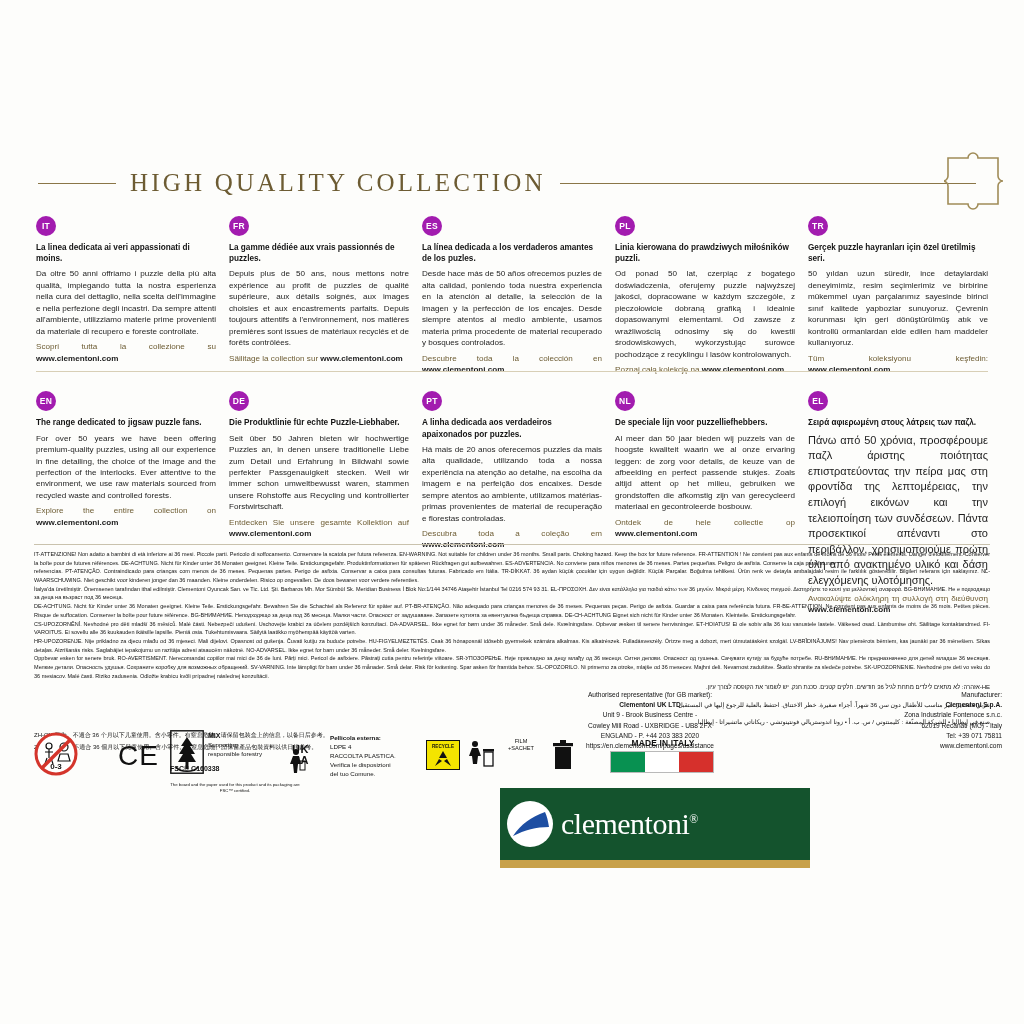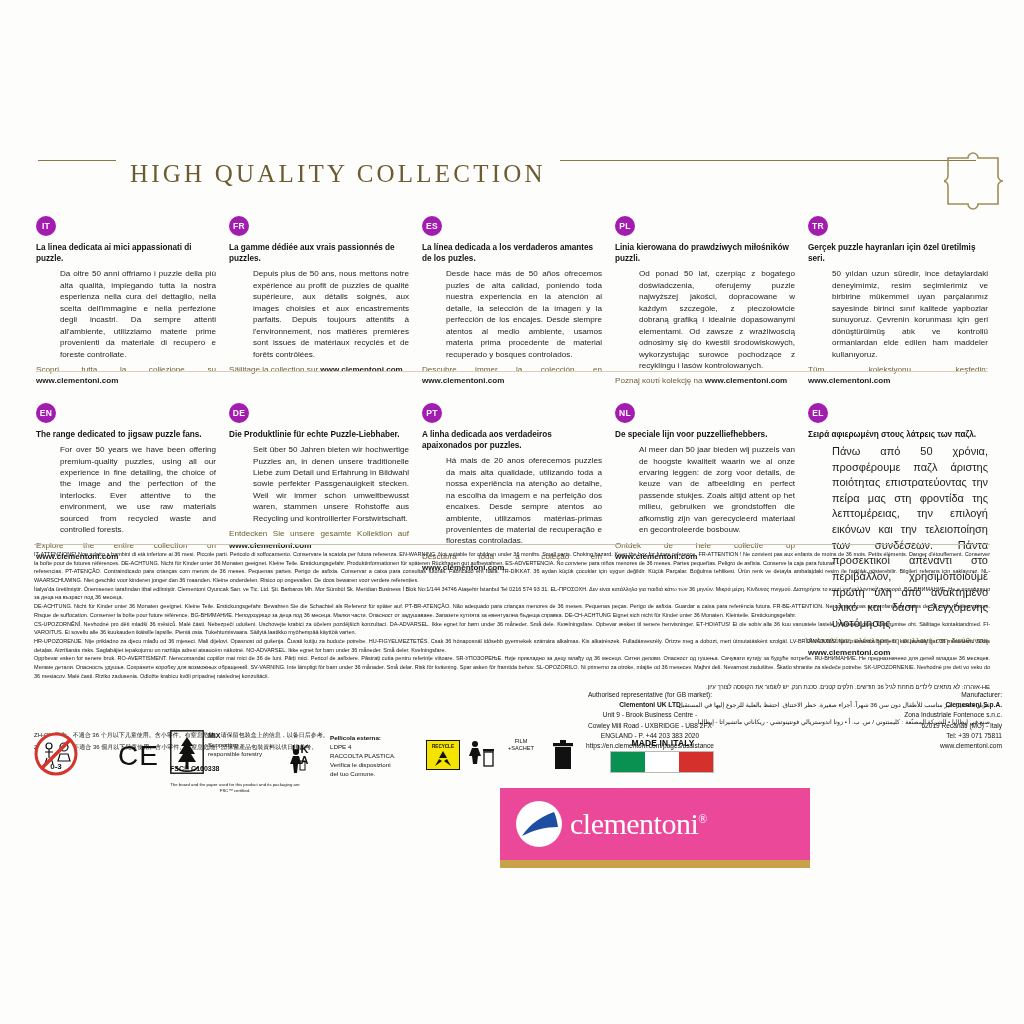--- a/index.html
+++ b/index.html
@@ -20,21 +20,21 @@
   }
 
   
   .header {
     position: absolute;
     left: 38px;
     top: 160px;
     width: 948px;
     height: 46px;
     display: flex;
-    align-items: flex-start;
+    align-items: center;
   }
   .header .rule-left {
     width: 78px;
     height: 1px;
     background: #8a7647;
   }
   .header .title {
     font-family: "Liberation Serif", serif;
     font-size: 25px;
     letter-spacing: 3.2px;
@@ -89,21 +89,20 @@
     line-height: 1.35;
     color: #141414;
     margin-bottom: 4px;
   }
   .lang-body {
     font-size: 8.1px;
     line-height: 1.42;
     color: #1d1d1d;
     text-align: justify;
     margin-bottom: 4px;
-    margin-left: 24px;
   }
   .lang-cta {
     font-size: 8.1px;
     line-height: 1.42;
     color: #6d5c33;
     text-align: justify;
   }
   .lang-cta b { color: #1d1d1d; }
   .lang-cell.el .lang-body { font-size: 11px; }
 
@@ -225,24 +224,24 @@
   .flag .w { background: #ffffff; }
   .flag .r { background: #d6302c; }
 
   
   .logo {
     position: absolute;
     left: 500px;
     top: 788px;
     width: 310px;
     height: 72px;
-    background: #ec4899;
+    background: #14532d;
     display: flex;
     align-items: center;
-    padding-left: 14px;
+    padding-left: 5px;
   }
   .logo .swoosh { width: 50px; height: 50px; flex: 0 0 50px; }
   .logo .word {
     color: #ffffff;
     font-family: "Liberation Serif", serif;
     font-size: 30px;
     letter-spacing: -0.5px;
     margin-left: 6px;
     font-weight: normal;
   }
@@ -268,44 +267,44 @@
   </div>
 
   <svg class="puzzle-icon" viewBox="0 0 62 58">
     <path d="M4 6 h20 a5 5 0 0 1 5 -5 a5 5 0 0 1 5 5 h20 v18 a5 5 0 0 0 5 5 a5 5 0 0 0 -5 5 v18 h-20 a5 5 0 0 1 -5 5 a5 5 0 0 1 -5 -5 h-20 v-18 a5 5 0 0 0 -5 -5 a5 5 0 0 0 5 -5 z" fill="none" stroke="#a08c58" stroke-width="1.6"></path>
   </svg>
 
   <div class="lang-grid">
 
     <div class="lang-cell">
       <div class="lang-badge">IT</div>
-      <div class="lang-head">La linea dedicata ai mici appassionati di puzzle.</div>
+      <div class="lang-head">La linea dedicata ai veri appassionati di moins.</div>
       <div class="lang-body">Da oltre 50 anni offriamo i puzzle della più alta qualità, impiegando tutta la nostra esperienza nella cura del dettaglio, nella scelta dell'immagine e nella perfezione degli incastri. Da sempre attenti all'ambiente, utilizziamo materie prime provenienti da materiale di recupero e foreste controllate.</div>
       <div class="lang-cta"><span>Scopri tutta la collezione su </span><b>www.clementoni.com</b></div>
     </div>
 
     <div class="lang-cell">
       <div class="lang-badge">FR</div>
       <div class="lang-head">La gamme dédiée aux vrais passionnés de puzzles.</div>
       <div class="lang-body">Depuis plus de 50 ans, nous mettons notre expérience au profit de puzzles de qualité supérieure, aux détails soignés, aux images choisies et aux encastrements parfaits. Depuis toujours attentifs à l'environnement, nos matières premières sont issues de matériaux recyclés et de forêts contrôlées.</div>
       <div class="lang-cta"><span>Säilitage la collection sur </span><b>www.clementoni.com</b></div>
     </div>
 
     <div class="lang-cell">
       <div class="lang-badge">ES</div>
       <div class="lang-head">La línea dedicada a los verdaderos amantes de los puzles.</div>
       <div class="lang-body">Desde hace más de 50 años ofrecemos puzles de alta calidad, poniendo toda nuestra experiencia en la atención al detalle, la selección de la imagen y la perfección de los encajes. Desde siempre atentos al medio ambiente, usamos materia prima procedente de material recuperado y bosques controlados.</div>
-      <div class="lang-cta"><span>Descubre immer la colección en </span><b>www.clementoni.com</b></div>
+      <div class="lang-cta"><span>Descubre toda la colección en </span><b>www.clementoni.com</b></div>
     </div>
 
     <div class="lang-cell">
       <div class="lang-badge">PL</div>
       <div class="lang-head">Linia kierowana do prawdziwych miłośników puzzli.</div>
       <div class="lang-body">Od ponad 50 lat, czerpiąc z bogatego doświadczenia, oferujemy puzzle najwyższej jakości, dopracowane w każdym szczególe, z pieczołowicie dobraną grafiką i idealnie dopasowanymi elementami. Od zawsze z wrażliwością odnosimy się do kwestii środowiskowych, wykorzystując surowce pochodzące z recyklingu i lasów kontrolowanych.</div>
-      <div class="lang-cta"><span>Poznaj κουτί kolekcję na </span><b>www.clementoni.com</b></div>
+      <div class="lang-cta"><span>Poznaj całą kolekcję na </span><b>www.clementoni.com</b></div>
     </div>
 
     <div class="lang-cell">
       <div class="lang-badge">TR</div>
       <div class="lang-head">Gerçek puzzle hayranları için özel üretilmiş seri.</div>
       <div class="lang-body">50 yıldan uzun süredir, ince detaylardaki deneyimimiz, resim seçimlerimiz ve birbirine mükemmel uyan parçalarımız sayesinde birinci sınıf kalitede yapbozlar sunuyoruz. Çevrenin korunması için geri dönüştürülmüş atık ve kontrollü ormanlardan elde edilen ham maddeler kullanıyoruz.</div>
       <div class="lang-cta"><span>Tüm koleksiyonu keşfedin: </span><b>www.clementoni.com</b></div>
     </div>
 
     <div class="lang-cell">

